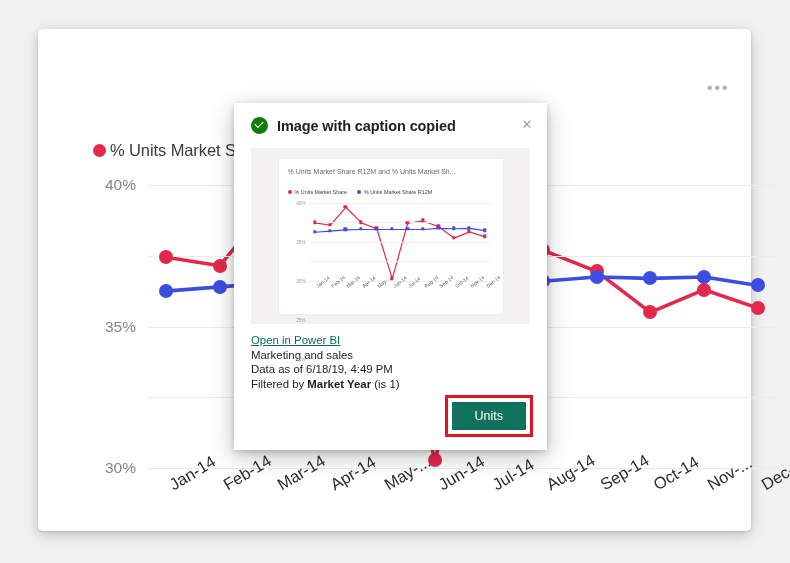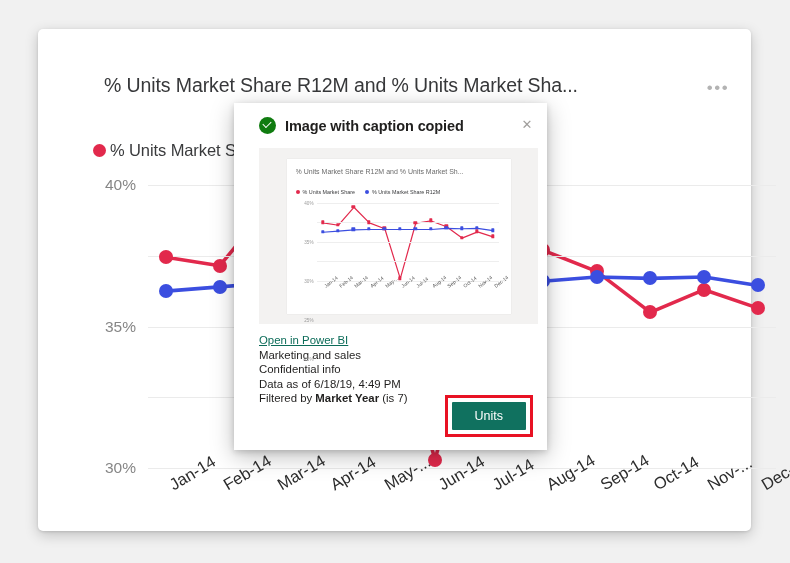--- a/index.html
+++ b/index.html
@@ -108,21 +108,20 @@
   svg.lines { position: absolute; inset: 0; overflow: visible; }
 
   
   .dialog {
     position: absolute;
     left: 234px; top: 103px;
     width: 313px; height: 347px;
     background: #ffffff;
     box-shadow: 0 6px 22px rgba(0,0,0,0.26), 0 2px 6px rgba(0,0,0,0.16);
     z-index: 20;
-    padding-left: 8px;
   }
   .dialog-header {
     position: relative;
     height: 45px;
     display: flex; align-items: center;
     padding: 0 12px 0 17px;
   }
   .check-icon {
     width: 17px; height: 17px; border-radius: 50%;
     background: #107c10;
@@ -259,21 +258,20 @@
     pointer-events: none;
   }
 </style>
 </head>
 <body>
 
 <div id="page-root">
 
   <div class="report-card">
 
-    <div class="card-title">% Units Market Share R12M and % Units Market Sha...</div>
 
     <div class="card-menu">•••</div>
 
     <div class="main-legend">
       <span class="dot"></span>
       <span class="lbl">% Units Market Shar</span>
     </div>
 
     <div class="plot" id="main-plot">
       <svg class="lines" id="main-lines">
@@ -405,23 +403,22 @@
             <div class="pt blue" style="left: 145.091px; top: 25.74px; width: 3.4px; height: 3.4px;"></div>
             <div class="pt blue" style="left: 160.545px; top: 25.35px; width: 3.4px; height: 3.4px;"></div>
             <div class="pt blue" style="left: 176px; top: 27.69px; width: 3.4px; height: 3.4px;"></div>
           </div>
       </div>
     </div>
 
     <div class="caption">
       <div><a href="#">Open in Power BI</a></div>
       <div>Marketing and sales</div>
-      <div>Confidential info</div>
       <div>Data as of 6/18/19, 4:49 PM</div>
-      <div><span>Filtered by </span><b>Market Year</b><span> (is 7)</span></div>
+      <div><span>Filtered by </span><b>Market Year</b><span> (is 1)</span></div>
     </div>
 
     <div class="dialog-footer">
       <span class="copy-highlight">
         <button class="copy-button">Units</button>
       </span>
     </div>
 
   </div>
 

